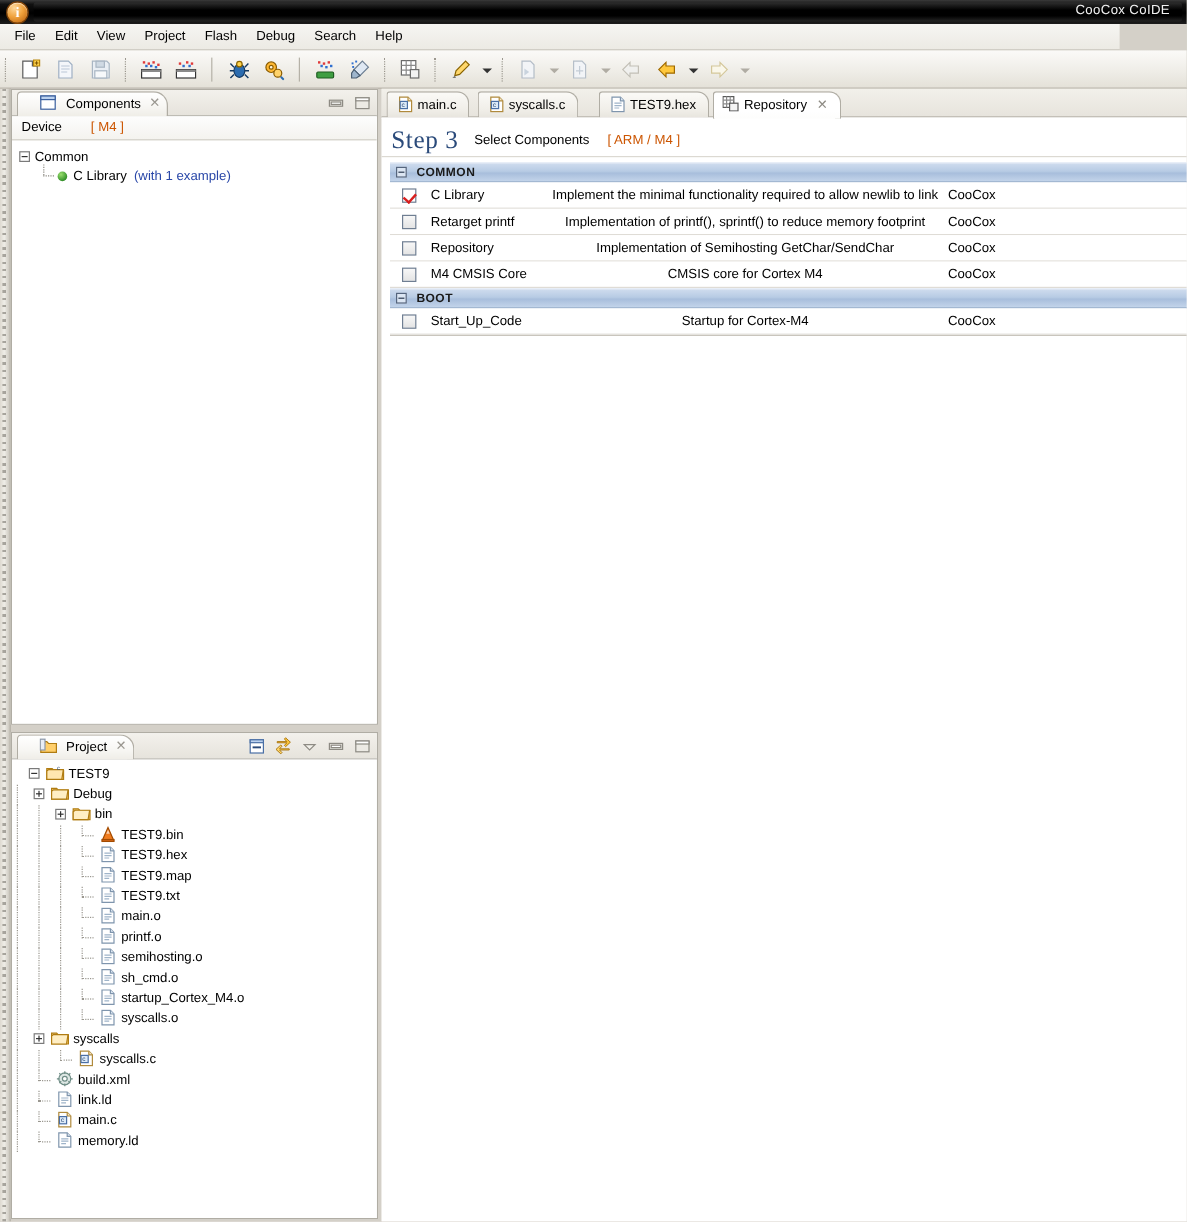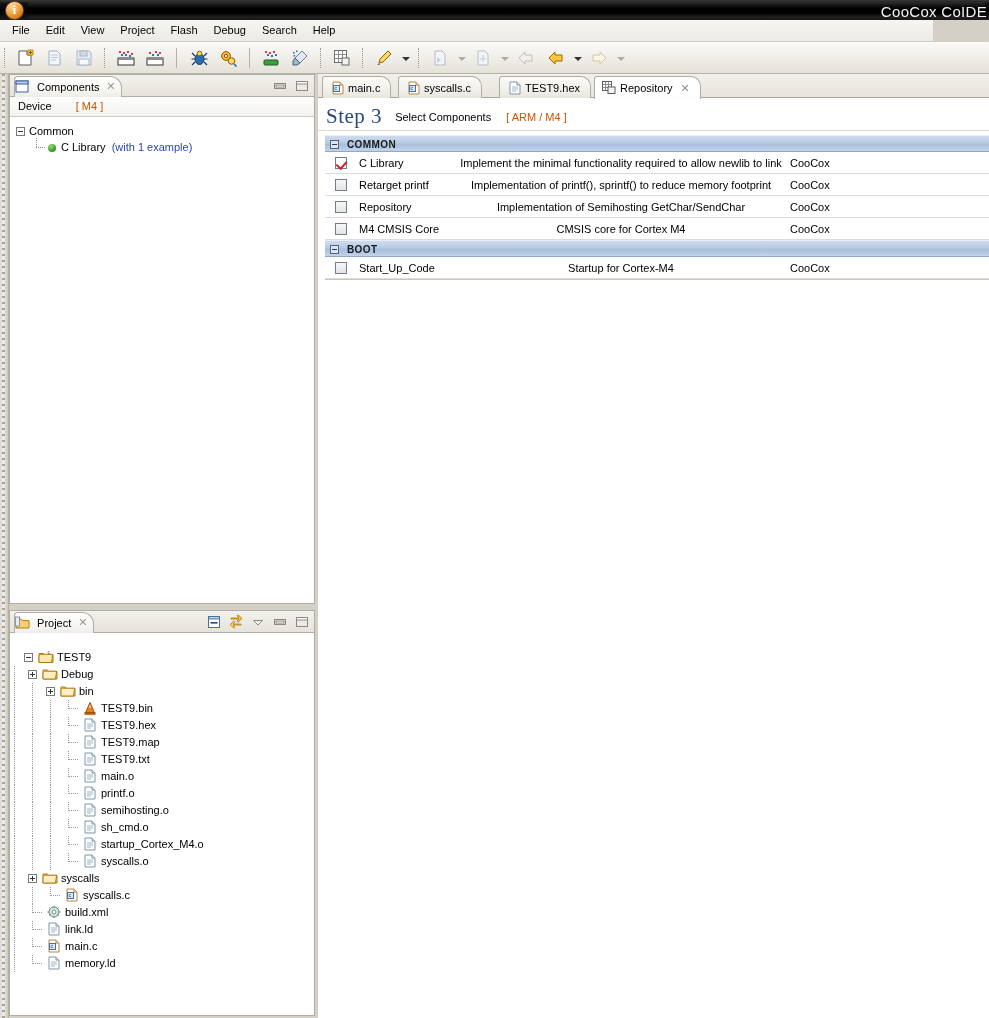--- a/index.html
+++ b/index.html
@@ -32,22 +32,22 @@
     border: 1px solid #7a4008;
     box-shadow: inset 0 1px 1px rgba(255,255,255,.7);
   }
   .app-orb::after {
     content: "i";
     position: absolute; left: 0; right: 0; top: 1px;
     text-align: center; color: #fff; font-weight: bold;
     font-size: 12px; font-family: "Liberation Serif", serif;
   }
   .title-text {
-    position: absolute; right: 2px; top: 3px;
-    color: #f2f2f2; font-size: 15px; letter-spacing: .3px;
+    position: absolute; right: 14px; top: 3px;
+    color: #f2f2f2; font-size: 11px; letter-spacing: .3px;
   }
 
   
   .menubar {
     position: absolute; left: 0; top: 20px; width: 933px; height: 22px;
     background: linear-gradient(to bottom, #f6f5f2 0%, #eceae4 100%);
     border-bottom: 1px solid #cfccc4;
   }
   .menubar .menu-item {
     display: inline-block; padding: 4px 8px 4px 8px; font-size: 11px; color: #000;
@@ -104,21 +104,21 @@
     background: #fff;
     border: 1px solid #b0ada4;
   }
   .view-tabbar {
     position: relative; height: 22px;
     background: linear-gradient(to bottom, #f3f1ec 0%, #e6e3dc 100%);
     border-bottom: 1px solid #b0ada4;
   }
   .vtab {
     position: absolute; left: 4px; top: 1px; height: 21px;
-    padding: 0 22px 0 0;
+    padding: 0 22px 0 18px;
     background: linear-gradient(to bottom, #ffffff 0%, #f7f6f3 60%, #efede7 100%);
     border: 1px solid #b0ada4; border-bottom: none;
     border-top-left-radius: 4px; border-top-right-radius: 12px;
     font-size: 11px; line-height: 21px; white-space: nowrap;
   }
   .vtab .vt-ico { display: inline-block; width: 15px; height: 13px; vertical-align: -2px; margin-right: 4px; position: relative; }
   .vtab .vt-x {
     position: absolute; right: 5px; top: 4px; width: 11px; height: 11px;
     color: #9a9790; font-size: 11px; line-height: 11px; text-align: center;
   }
@@ -157,21 +157,21 @@
     border-left: 1px dotted #8d8a83;
   }
   .tree-elbow::after {
     content: ""; position: absolute; left: 4px; top: 7px; width: 9px; height: 1px;
     border-top: 1px dotted #8d8a83;
   }
   .blue-note { color: #2947a8; }
 
   
   #project-view { left: 9px; top: 610px; width: 306px; height: 406px; }
-  .ptree { padding: 16px 0 0 0; font-size: 11px; }
+  .ptree { padding: 4px 0 0 0; font-size: 11px; }
   .prow { height: 17px; line-height: 17px; white-space: nowrap; position: relative; }
   .pexp {
     display: inline-block; width: 9px; height: 9px; border: 1px solid #7a7a7a;
     background: #fff; position: relative; vertical-align: -1px;
   }
   .pexp::before { content:""; position:absolute; left:1px; top:3px; width:5px; height:1px; background:#333; }
   .pexp.plus::after { content:""; position:absolute; left:3px; top:1px; width:1px; height:5px; background:#333; }
   .guide { display: inline-block; width: 18px; height: 17px; position: relative; vertical-align: top; }
   .guide.v::before { content:""; position:absolute; left:4px; top:0; bottom:0; border-left:1px dotted #9a978f; }
   .guide.l::before { content:""; position:absolute; left:4px; top:0; height:9px; border-left:1px dotted #9a978f; }

